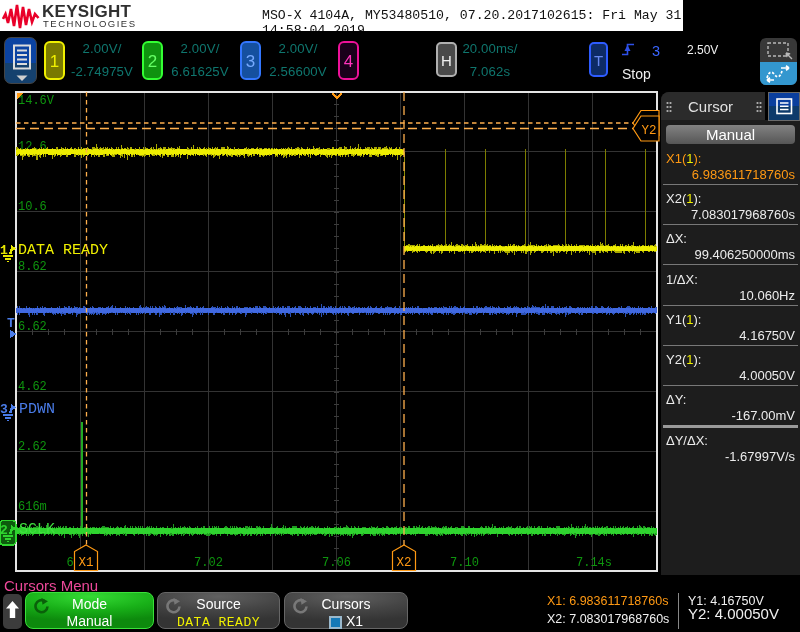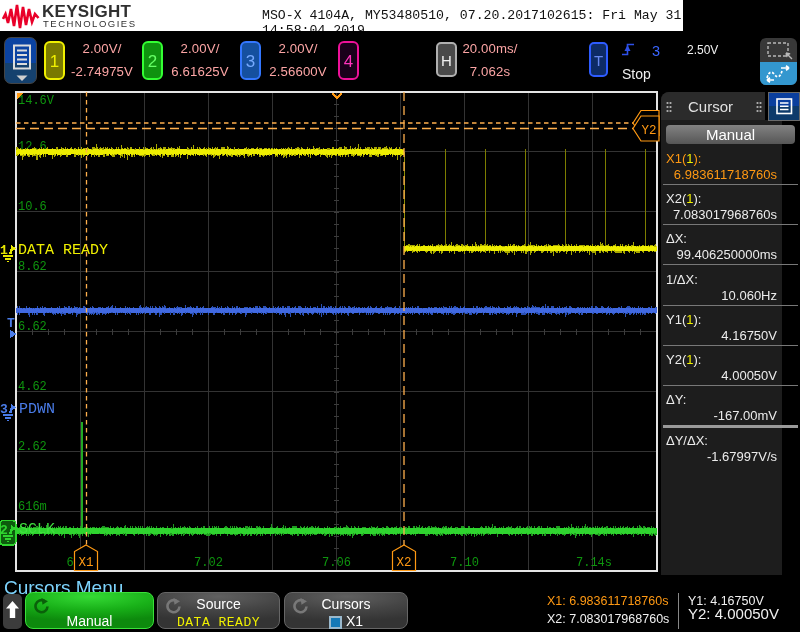--- a/index.html
+++ b/index.html
@@ -1,24 +1,24 @@
 <!DOCTYPE html>
 <html><head><meta charset="utf-8"><style>
 *{margin:0;padding:0;box-sizing:border-box}
 html,body{width:800px;height:632px;background:#000;overflow:hidden}
 body{font-family:"Liberation Sans",sans-serif;position:relative}
 #header{position:absolute;left:0;top:0;width:683px;height:31px;background:#fff}
 #toolbar{position:absolute;left:0;top:31px;width:800px;height:59px;background:#000}
-.rot{position:absolute;width:100px;text-align:center;font-size:13.2px;letter-spacing:0.12px;color:#fca5a5;line-height:12px}
+.rot{position:absolute;width:100px;text-align:center;font-size:13.2px;letter-spacing:0.12px;color:#0f766e;line-height:12px}
 #scope{position:absolute;left:0;top:88px}
 .glab{font-family:"Liberation Mono",monospace;font-size:12px;fill:#0e940e}
 .chlab{font-family:"Liberation Mono",monospace;font-size:15px}
 .mnum{font-family:"Liberation Mono",monospace;font-size:13px;font-weight:bold}
 .flab{font-family:"Liberation Mono",monospace;font-size:12.5px;fill:#ff9913}
-#panel{position:absolute;left:661px;top:92px;width:121px;height:483px;background:#1d1d1d;border-radius:8px 0 0 0}
+#panel{position:absolute;left:661px;top:92px;width:139px;height:483px;background:#1d1d1d;border-radius:8px 0 0 0}
 #ptitle{position:absolute;left:0;top:0;width:139px;height:28px;background:#2b2b2b;border-radius:8px 0 0 0}
 .grip{position:absolute;top:9px;width:6px;height:11px;background-image:radial-gradient(circle 1.1px, #aaa 1px, transparent 1.2px);background-size:3px 4px}
 #pmenu{position:absolute;right:0;top:0;width:32px;height:29px;background:linear-gradient(#0b3f9e 0 50%,#0d3a6b 50% 100%);border:1px solid #6a6a6a;box-sizing:border-box}
 #pmanual{position:absolute;left:5px;top:33px;width:129px;height:19px;border-radius:4px;background:linear-gradient(#828282,#565656);color:#fff;font-size:15px;text-align:center;line-height:19px}
 .plbl{position:absolute;left:5px;font-size:13px}
 .pval{position:absolute;right:5px;font-size:13px;text-align:right}
 .plbl.white,.pval.white{color:#ececec}
 .plbl.orange,.pval.orange{color:#ff9913}
 .plbl i{font-style:normal}
 .plbl.white i{color:#f0f000}
@@ -171,31 +171,32 @@
     <div class="pval white" style="top:357px">-1.67997V/s</div>
     <div class="psep" style="top:92px"></div>
     <div class="psep" style="top:132px"></div>
     <div class="psep" style="top:172px"></div>
     <div class="psep" style="top:213px"></div>
     <div class="psep" style="top:253px"></div>
     <div class="psep" style="top:293px"></div>
     <div class="psep" style="top:333px;height:2.5px;background:#9a9a9a"></div>
   </div>
 <div id="bottom">
-    <div style="position:absolute;left:4px;top:2px;font-size:19px;color:#7dd3fc">Cursors Menu</div>
+    <div style="position:absolute;left:4px;top:2px;font-size:15px;color:#ec4899">Cursors Menu</div>
     <div id="upbtn">
       <svg width="19" height="35" viewBox="0 0 19 35">
         <path d="M9.5 7 L16 14.5 H12.2 V24 H6.8 V14.5 H3 Z" fill="#fff"></path>
       </svg>
     </div>
     <div class="sbtn" style="left:25px;width:129px;background:radial-gradient(ellipse 95% 70% at 50% 10%, #35da35 0%, #18b018 55%, #0d8a0d 100%);border-color:#3ae13a">
       <div style="position:absolute;left:6px;top:4px"><svg width="19" height="17" viewBox="0 0 19 17">
           <path d="M15.5 9.5 A6 6 0 1 1 12.5 4" fill="none" stroke="#0a600a" stroke-width="2.6"></path>
           <path d="M9.5 1 L16 4.3 L10.5 7.8 Z" fill="#0a600a"></path>
         </svg></div>
+      <div class="sl1">Mode</div>
       <div class="sl2">Manual</div>
     </div>
     <div class="sbtn" style="left:157px;width:123px;background:radial-gradient(ellipse 95% 70% at 50% 10%, #606060 0%, #454545 55%, #343434 100%);border-color:#666">
       <div style="position:absolute;left:6px;top:4px"><svg width="19" height="17" viewBox="0 0 19 17">
           <path d="M15.5 9.5 A6 6 0 1 1 12.5 4" fill="none" stroke="#787878" stroke-width="2.6"></path>
           <path d="M9.5 1 L16 4.3 L10.5 7.8 Z" fill="#787878"></path>
         </svg></div>
       <div class="sl1">Source</div>
       <div class="sl2"><span style="color:#f0f000;font-family:'Liberation Mono',monospace;font-size:13px;letter-spacing:.5px">DATA READY</span></div>
     </div>

